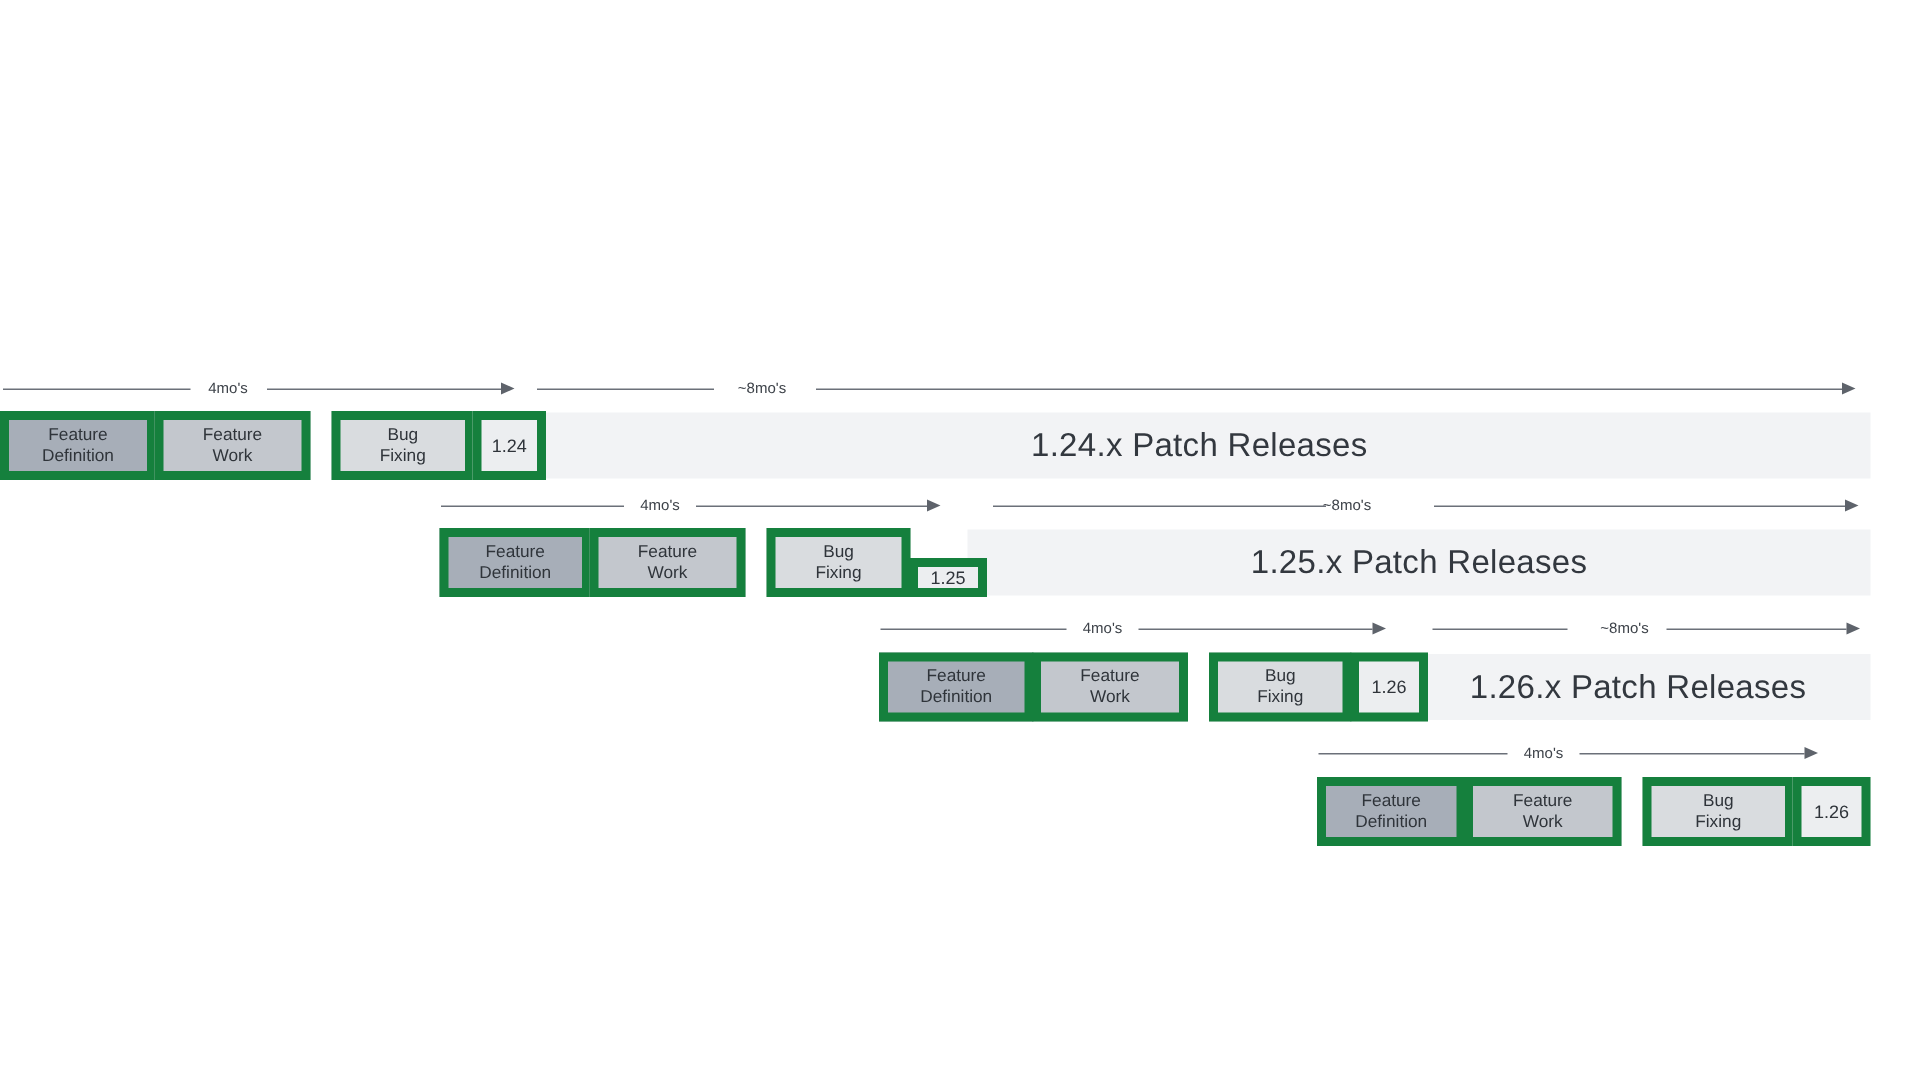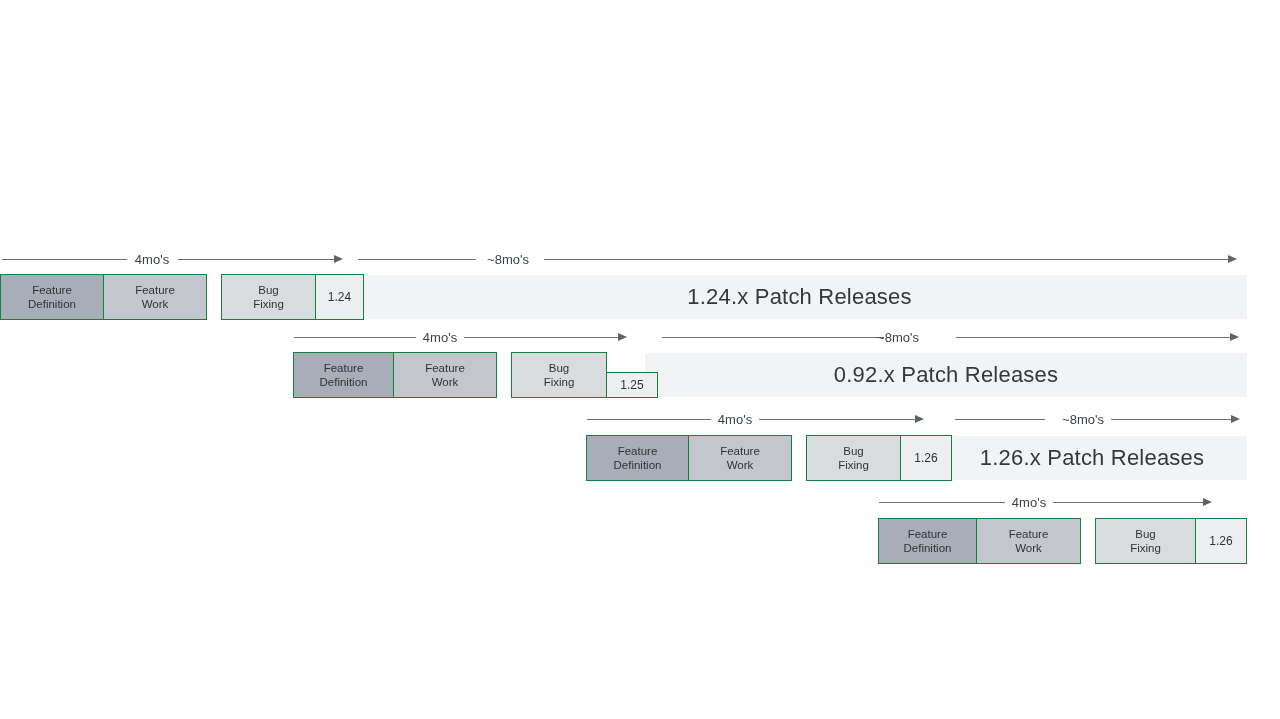--- a/index.html
+++ b/index.html
@@ -46,21 +46,21 @@
   }
 
   
   .phases {
     position: absolute;
     display: flex;
     height: 46px;
   }
   .phase {
     box-sizing: border-box;
-    border: 1px solid #15803d;
+    border: 6px solid #15803d;
     display: flex;
     align-items: center;
     justify-content: center;
     text-align: center;
     font-size: 11.5px;
     line-height: 14px;
     color: #2f343a;
     white-space: pre-line;
     position: relative;
   }
@@ -87,21 +87,21 @@
     top: 5px;
     width: 0;
     height: 0;
     border-top: 4.5px solid transparent;
     border-bottom: 4.5px solid transparent;
     border-left: 9px solid #5e636b;
   }
   .arrow-label {
     position: absolute;
     top: 0px;
-    font-size: 13px;
+    font-size: 10px;
     color: #3d4249;
     white-space: nowrap;
     transform: translateX(-50%);
     line-height: 20px;
   }
 </style>
 </head>
 <body>
 
 <div id="canvas">
@@ -147,21 +147,21 @@
     </div>
 
     <div class="arrow-track" style="left:660px; top:328px; width:580px;">
       <div class="seg" style="left:2px; width:222px;"></div>
       <div class="seg" style="left:296px; width:276px;"></div>
       <div class="arrow-head" style="left:570px;"></div>
       <div class="arrow-label" style="left:238px;">~8mo's</div>
     </div>
 
     <div class="patch-band" style="left:645px; top:353px; width:602px; height:44px;">
-      <span class="patch-band-label">0.92.x Patch Releases</span>
+      <span class="patch-band-label">1.25.x Patch Releases</span>
     </div>
 
     <div class="phases" style="left:293px; top:352px;">
       <div class="phase p-def" style="width:101px;">Feature
 Definition</div>
       <div class="phase p-work" style="width:104px;">Feature
 Work</div>
       <div class="phase p-bug" style="width:96px;">Bug
 Fixing</div>
       <div class="phase p-ver" style="width:52px;margin-top:20px;">1.25</div>

